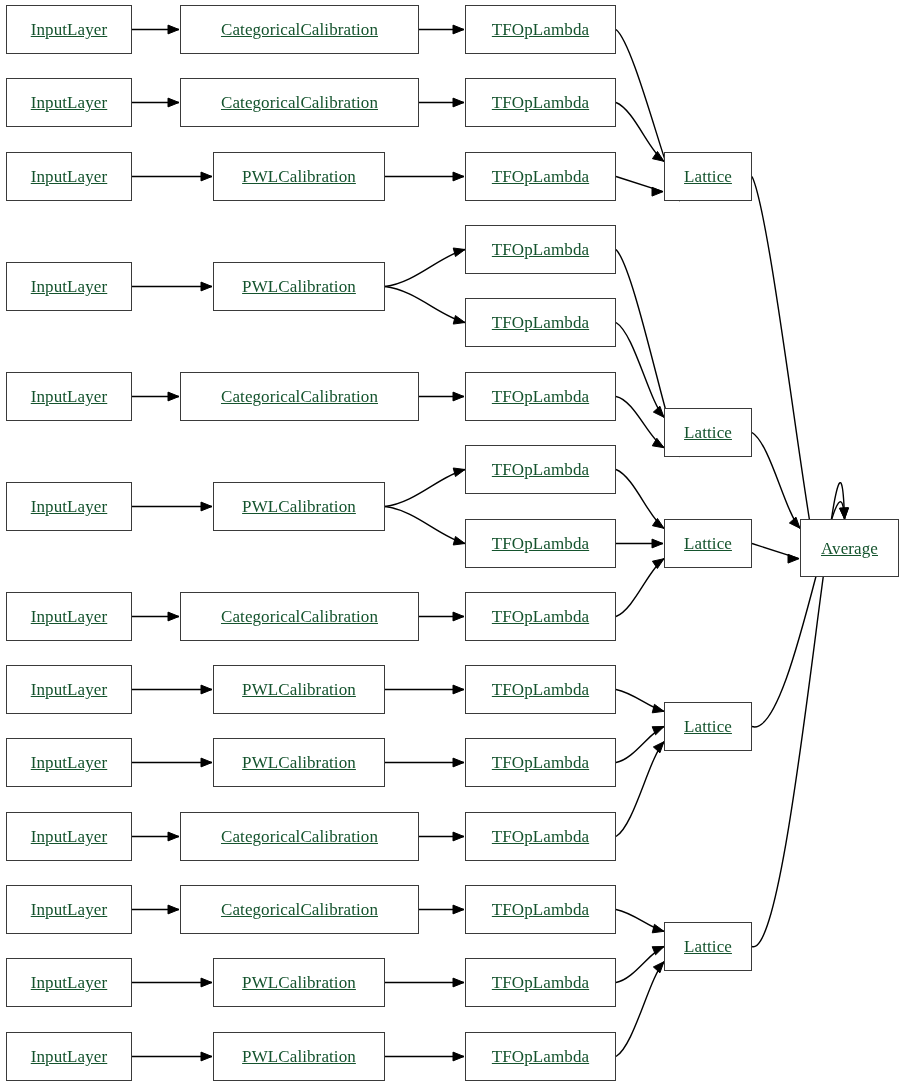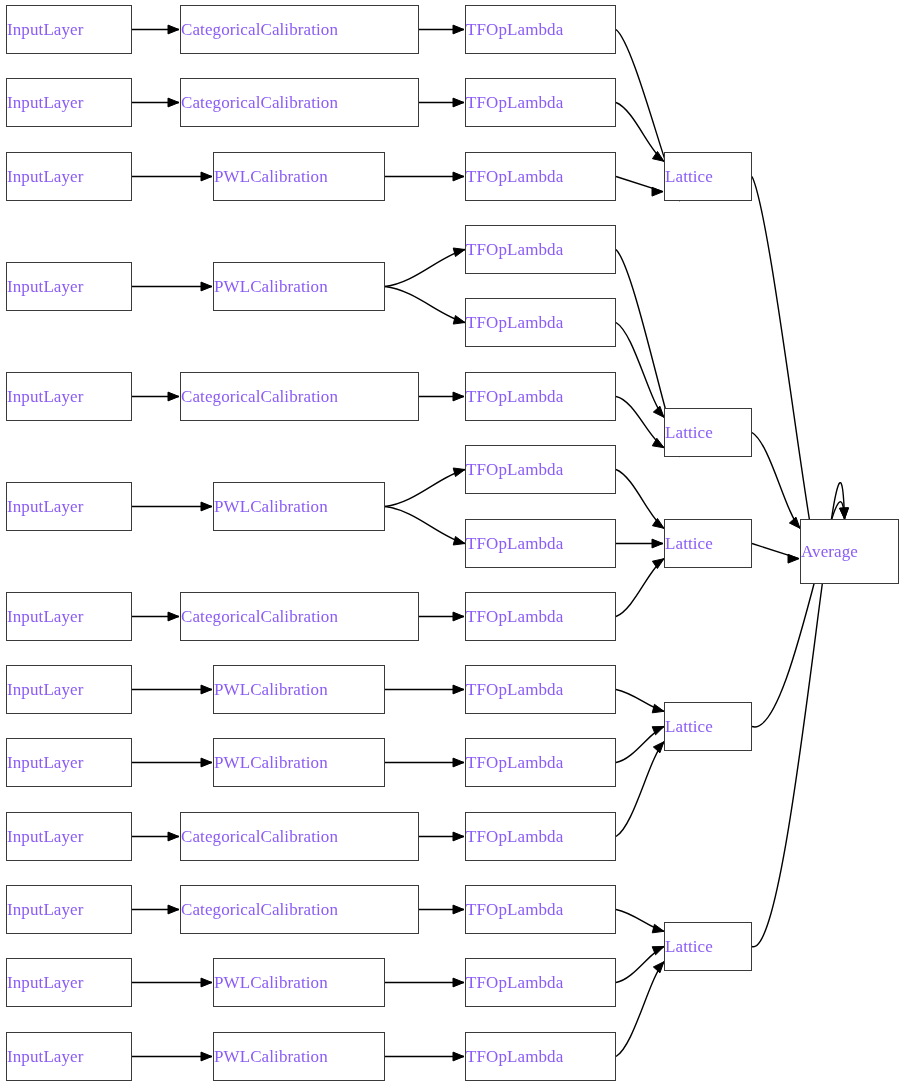--- a/index.html
+++ b/index.html
@@ -15,24 +15,25 @@
     font-family: "Liberation Serif", "DejaVu Serif", serif;
     overflow: hidden;
   }
   .node {
     position: absolute;
     box-sizing: border-box;
     border: 1.3px solid #3a3a3a;
     background: #ffffff;
     display: flex;
     align-items: center;
-    justify-content: flex-start;
-    color: #8b5cf6;
+    justify-content: center;
+    color: #14532d;
     white-space: nowrap;
     letter-spacing: 0.1px;
+    text-decoration: underline;
   }
   .node span {
     display: block;
     line-height: 1;
   }
   svg#edges {
     position: absolute;
     left: 0;
     top: 0;
     width: 905px;
@@ -284,17 +285,17 @@
       </div>
       <div class="node" style="left: 664px; top: 519px; width: 88px; height: 49px; font-size: 17px;">
         <span>Lattice</span>
       </div>
       <div class="node" style="left: 664px; top: 702px; width: 88px; height: 49px; font-size: 17px;">
         <span>Lattice</span>
       </div>
       <div class="node" style="left: 664px; top: 922px; width: 88px; height: 49px; font-size: 17px;">
         <span>Lattice</span>
       </div>
-      <div class="node" style="left: 800px; top: 519px; width: 99px; height: 65px; font-size: 17px;">
+      <div class="node" style="left: 800px; top: 519px; width: 99px; height: 58px; font-size: 17px;">
         <span>Average</span>
       </div>
     </div>
 </div>
 
 </body></html>

